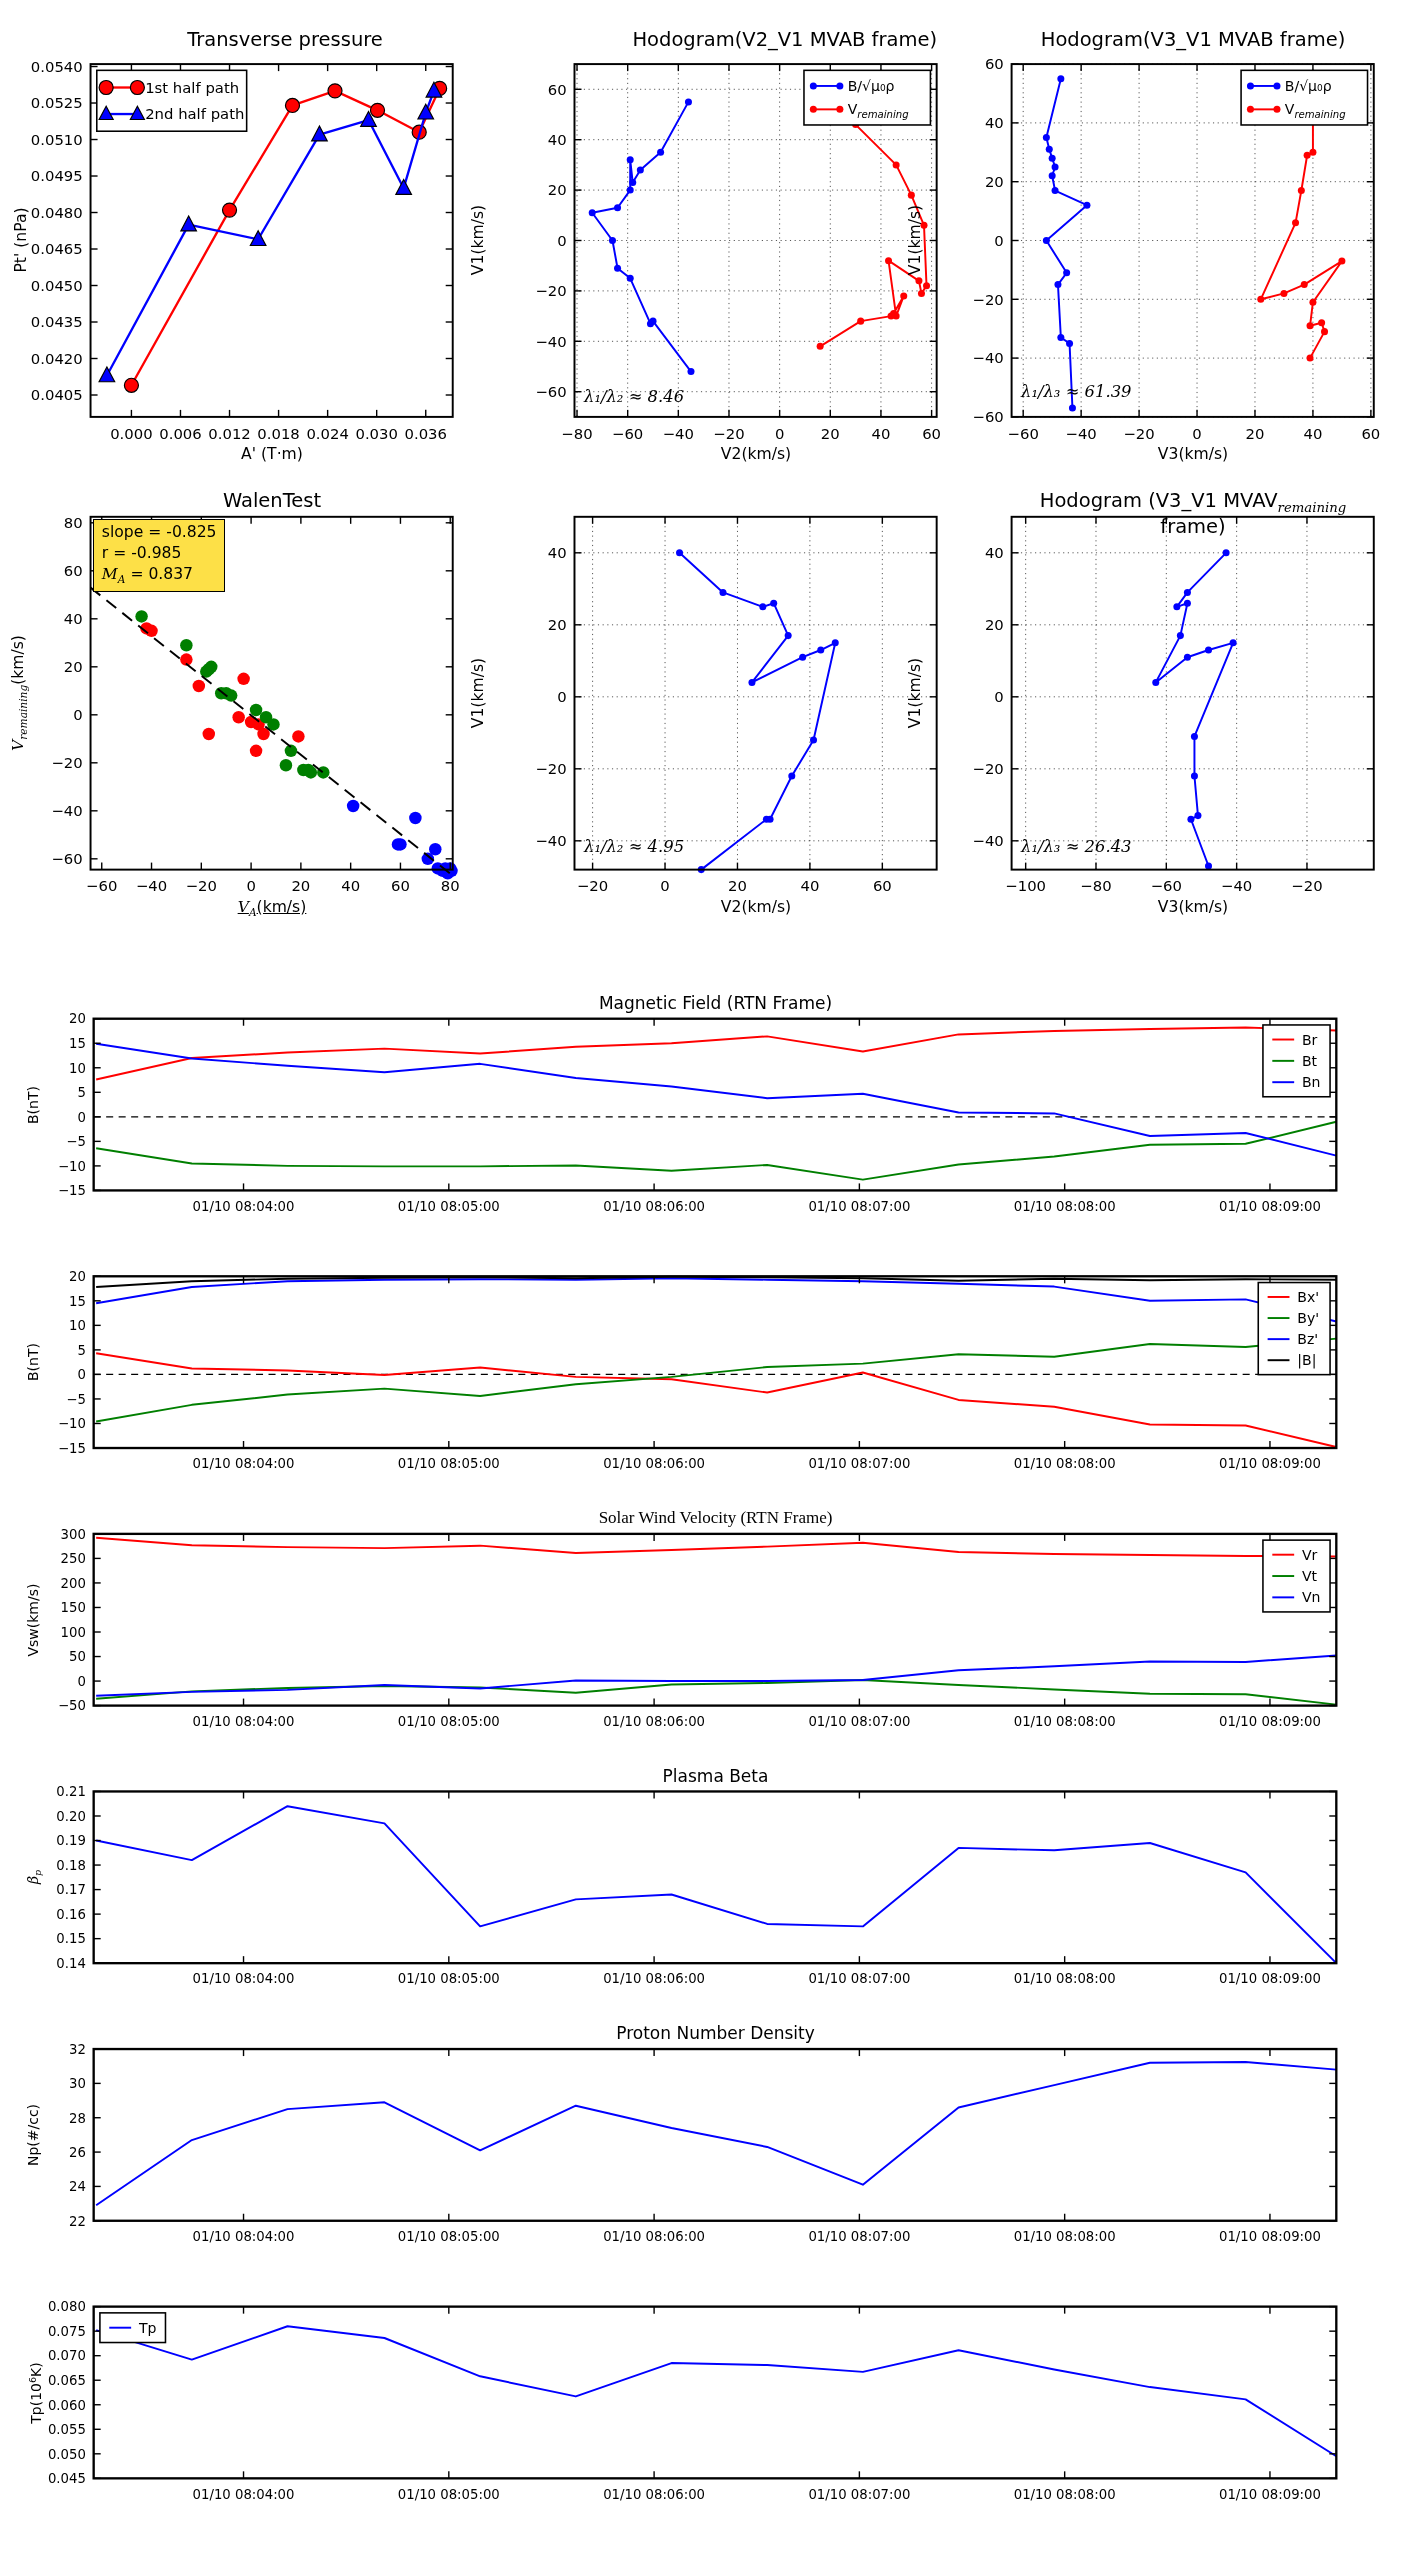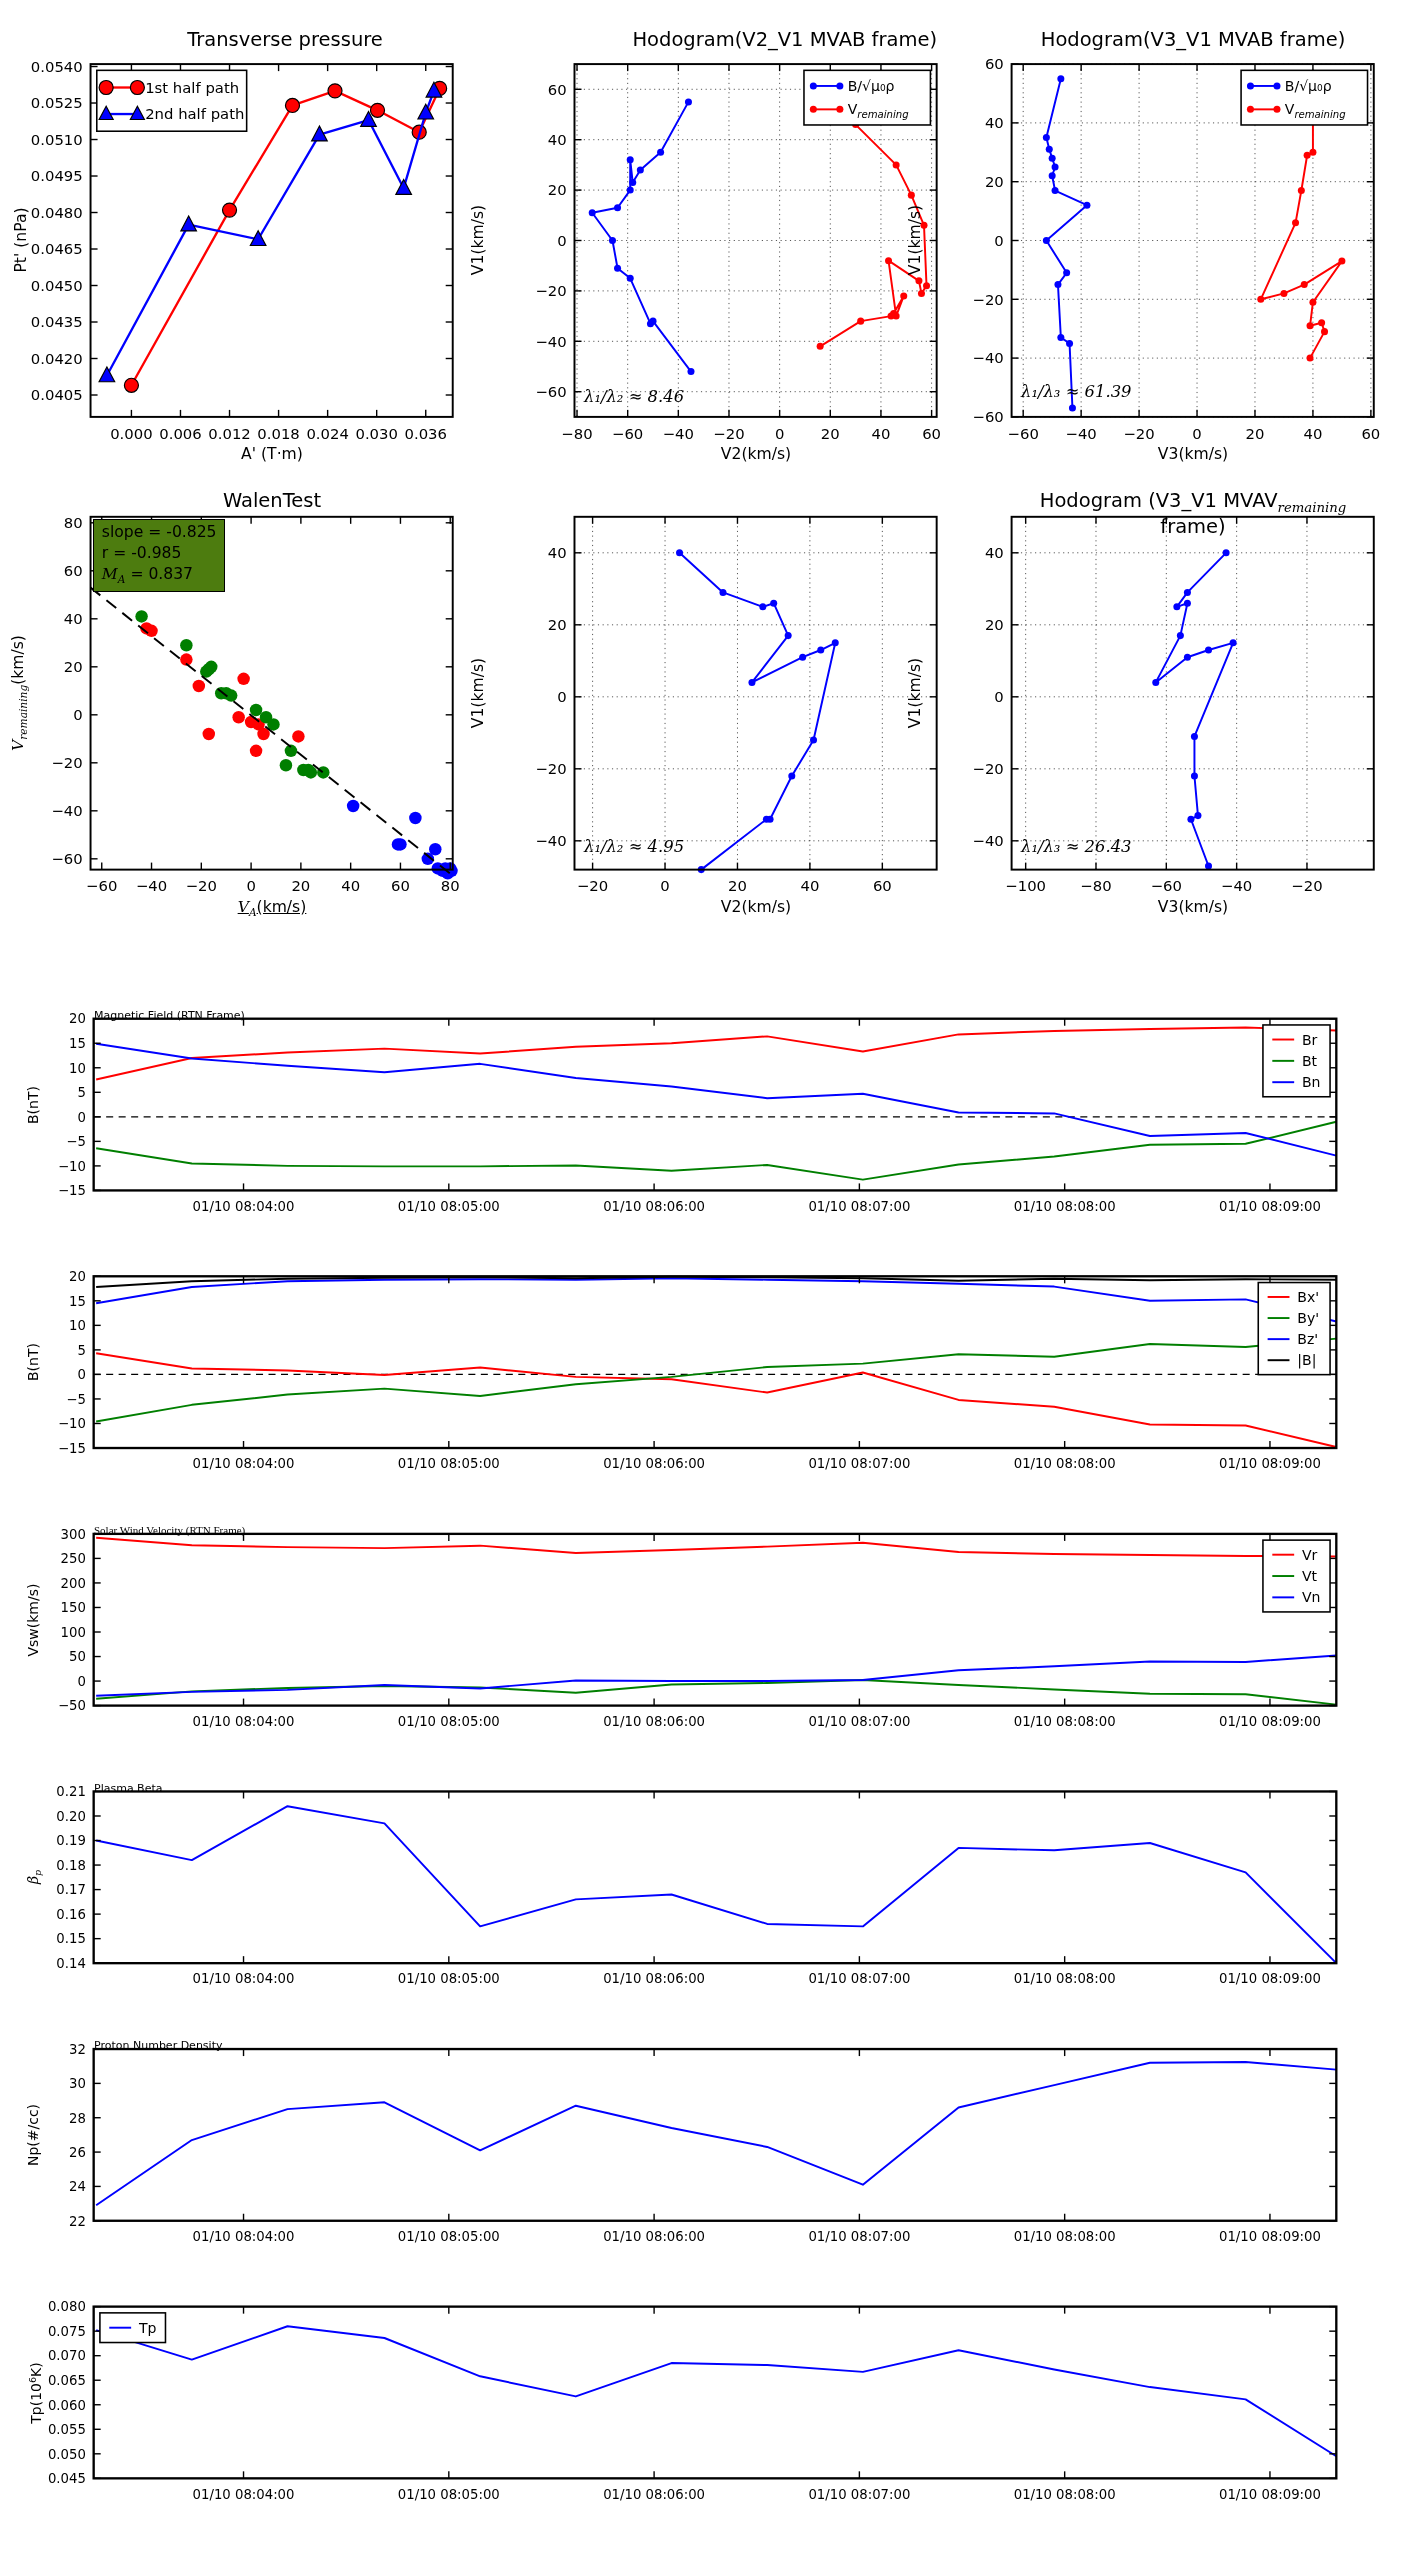--- a/index.html
+++ b/index.html
@@ -1,27 +1,27 @@
 <!DOCTYPE html>
 <html style="font-size:12.5px"><head>
 <meta charset="utf-8">
 <style>
   html,body{margin:0;padding:0;background:#fff;}
   #figure{position:relative;width:1405px;height:2576px;background:#ffffff;
           font-family:"DejaVu Sans",sans-serif;color:#000;overflow:hidden;}
   #plot-svg{position:absolute;left:0;top:0;}
   .ov{position:absolute;color:#000;}
   .ct{text-align:center;font-size:19.5px;}
-  .ts-t{font-size:11px;margin-top:16px;}
+  .ts-t{text-align:center;font-size:17px;}
   .xl{text-align:center;font-size:15.6px;}
   .yl{width:203px;height:22px;line-height:22px;text-align:center;font-size:15.6px;
       transform:rotate(-90deg);}
   .yl2{font-size:14px;}
   .ann{font-size:16.4px;font-style:italic;font-family:"DejaVu Serif",serif;}
-  .statbox{border:1.6px solid #000;background:#4d7c0f;font-size:15.6px;line-height:21px;
+  .statbox{border:1.6px solid #000;background:#fde047;font-size:15.6px;line-height:21px;
            padding:1.6px 7.8px;display:inline-block;}
   .mit{font-style:italic;font-family:"DejaVu Serif",serif;}
   sub{font-size:68%;}
   sup{font-size:68%;}
   .tlab{fill:#000;}
   .grid{stroke:#000;stroke-width:1;stroke-dasharray:1.5 4.5;opacity:.85;}
   .zero{stroke:#000;stroke-width:1.8;stroke-dasharray:9 7;}
   .tick{stroke:#000;stroke-width:1.8;}
   .fitline{stroke:#000;stroke-width:2.5;stroke-dasharray:16 10;}
   text{font-family:"DejaVu Sans",sans-serif;}

